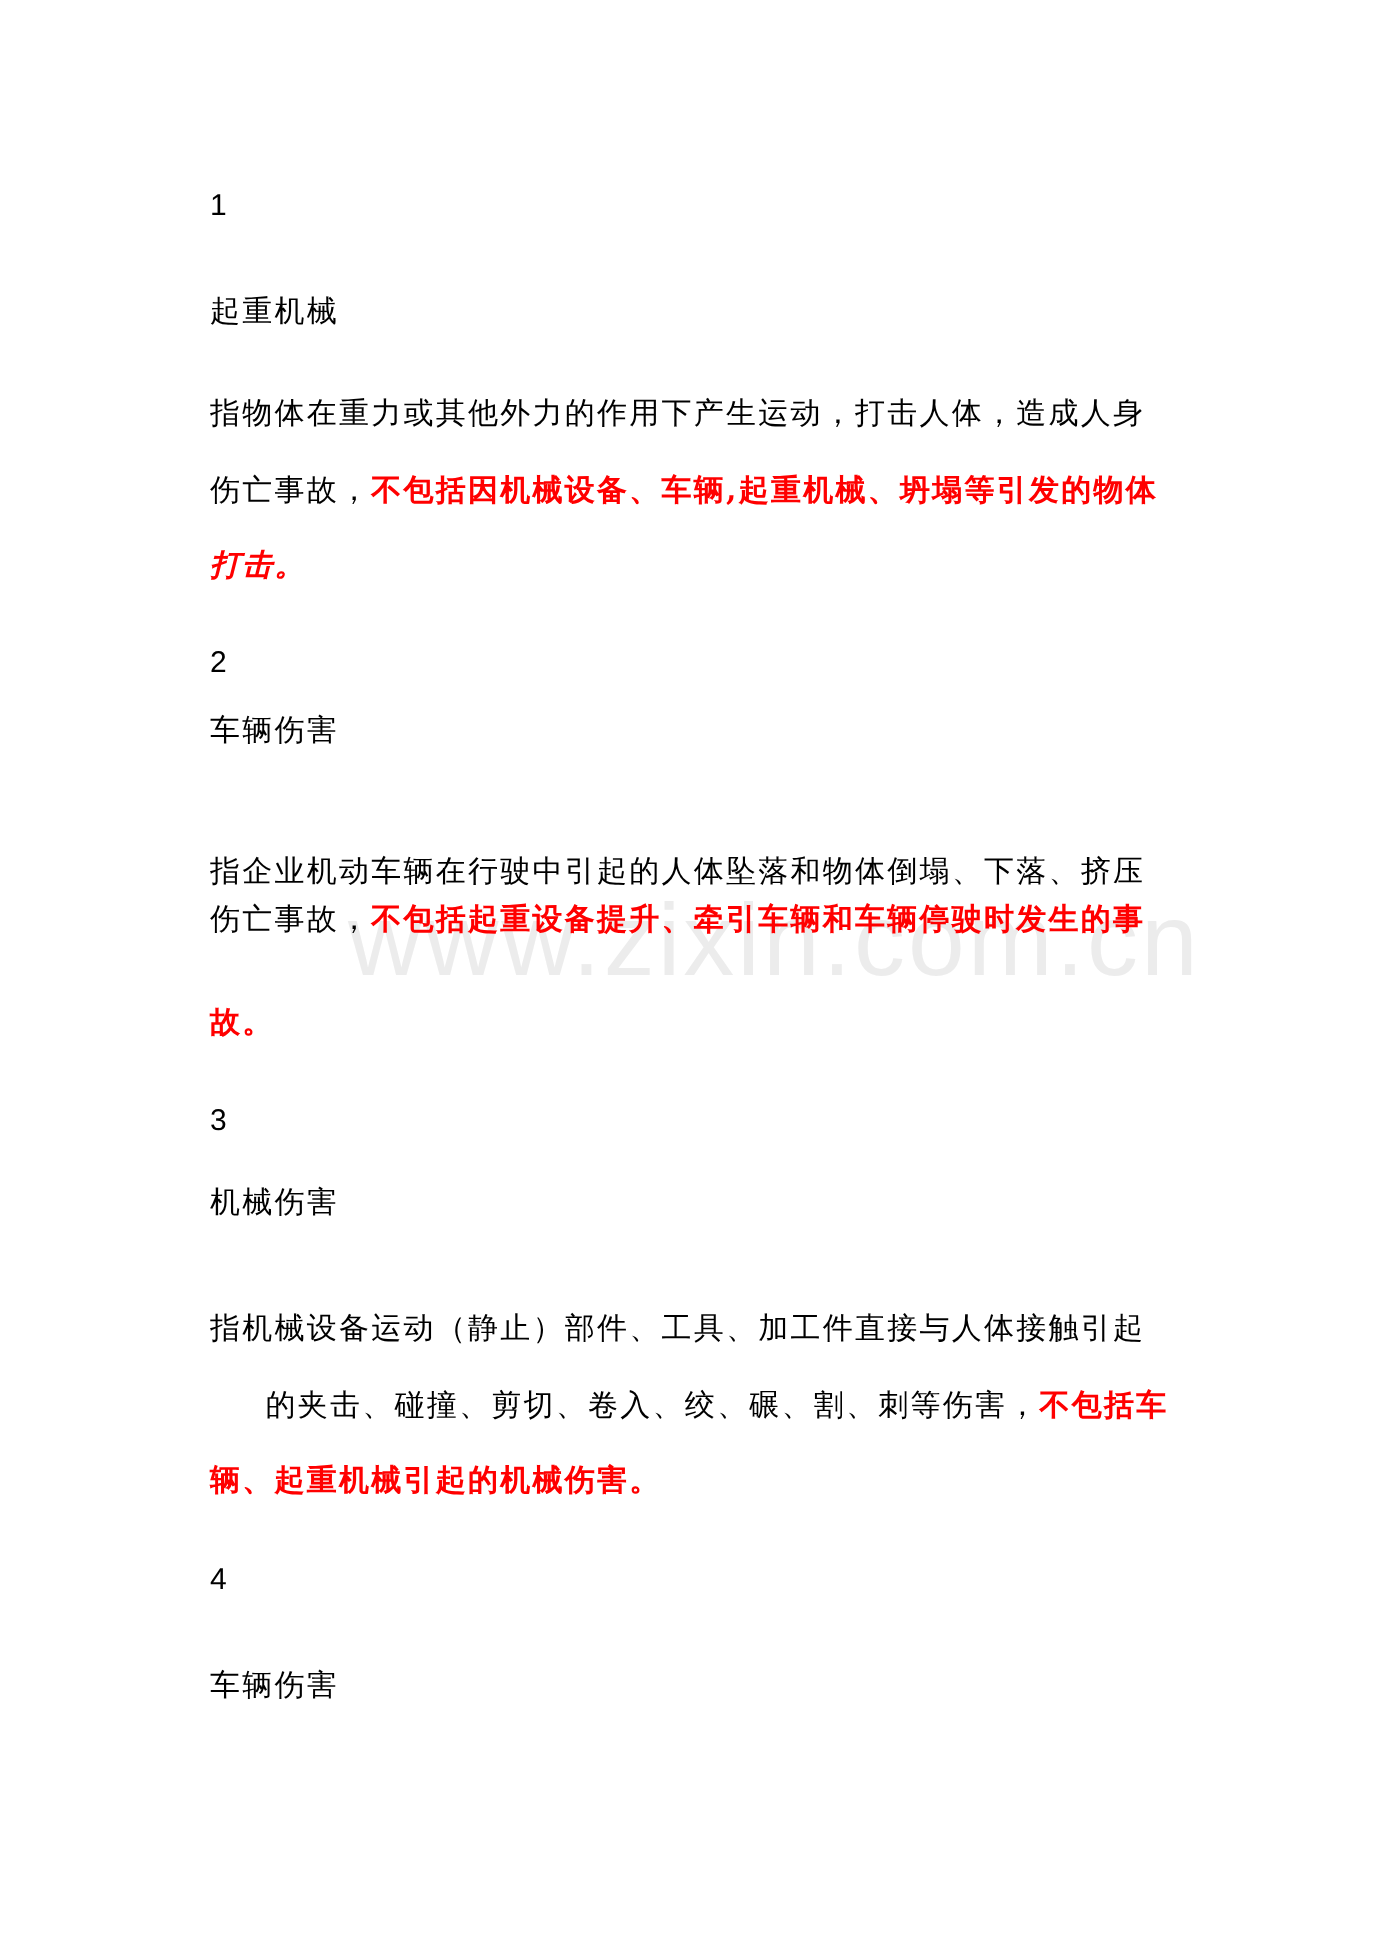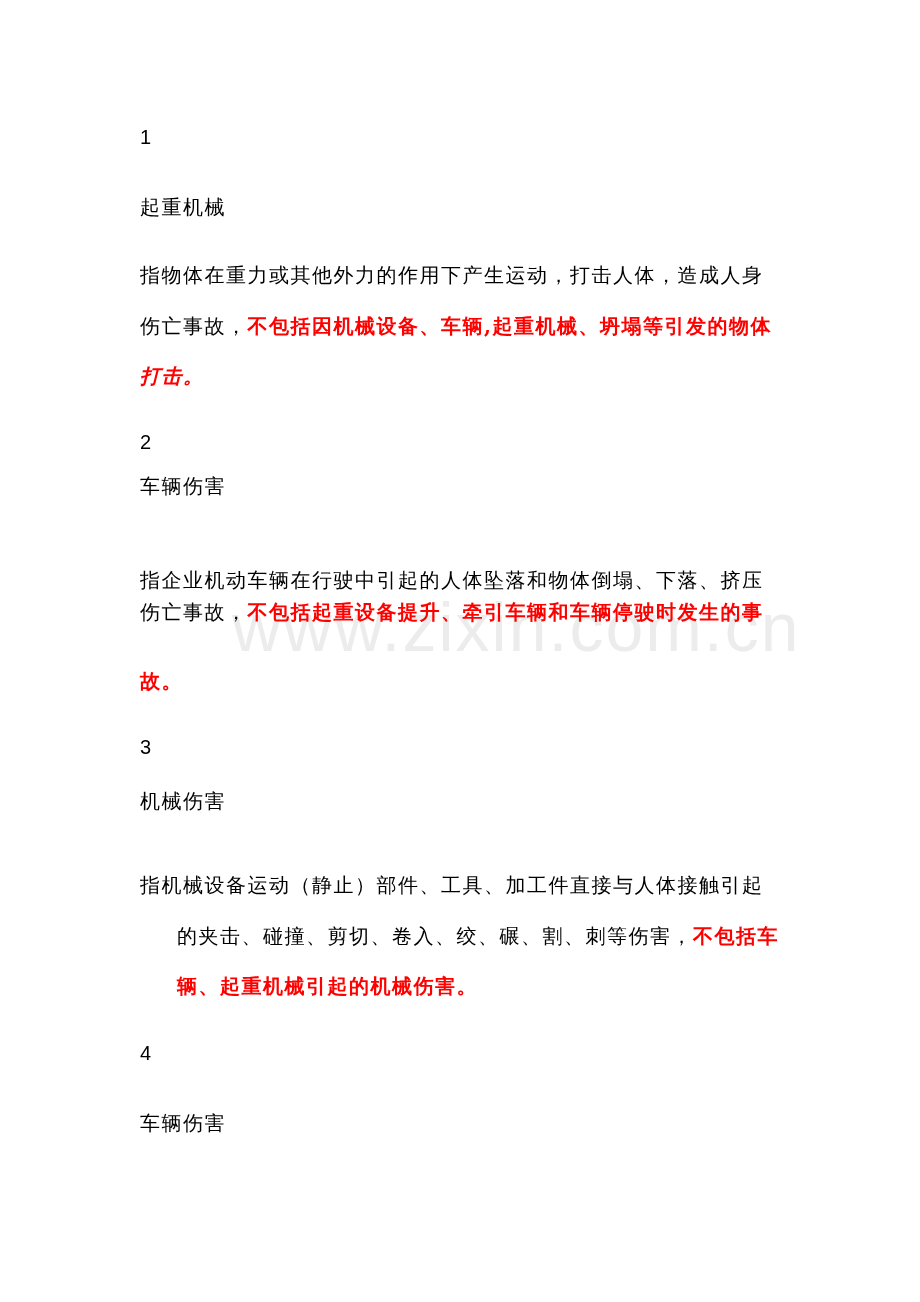--- a/index.html
+++ b/index.html
@@ -83,20 +83,20 @@
   </div>
 
   <div class="line num" style="top:733px;">3</div>
   <div class="line" style="top:773px;margin-top:14px;">机械伤害</div>
   <div class="line" style="top:871px;">
     <span>指机械设备运动（静止）部件、工具、加工件直接与人体接触引起</span>
   </div>
   <div class="line" style="top:922px;margin-left:37px;">
     <span>的夹击、碰撞、剪切、卷入、绞、碾、割、刺等伤害，</span><span class="red">不包括车</span>
   </div>
-  <div class="line" style="top:972px;margin-left:37px;">
+  <div class="line" style="top:972px;">
     <span class="red">辆、起重机械引起的机械伤害。</span>
   </div>
 
   <div class="line num" style="top:1039px;">4</div>
   <div class="line" style="top:1109px;">车辆伤害</div>
 
 </div>
 
 </body></html>

